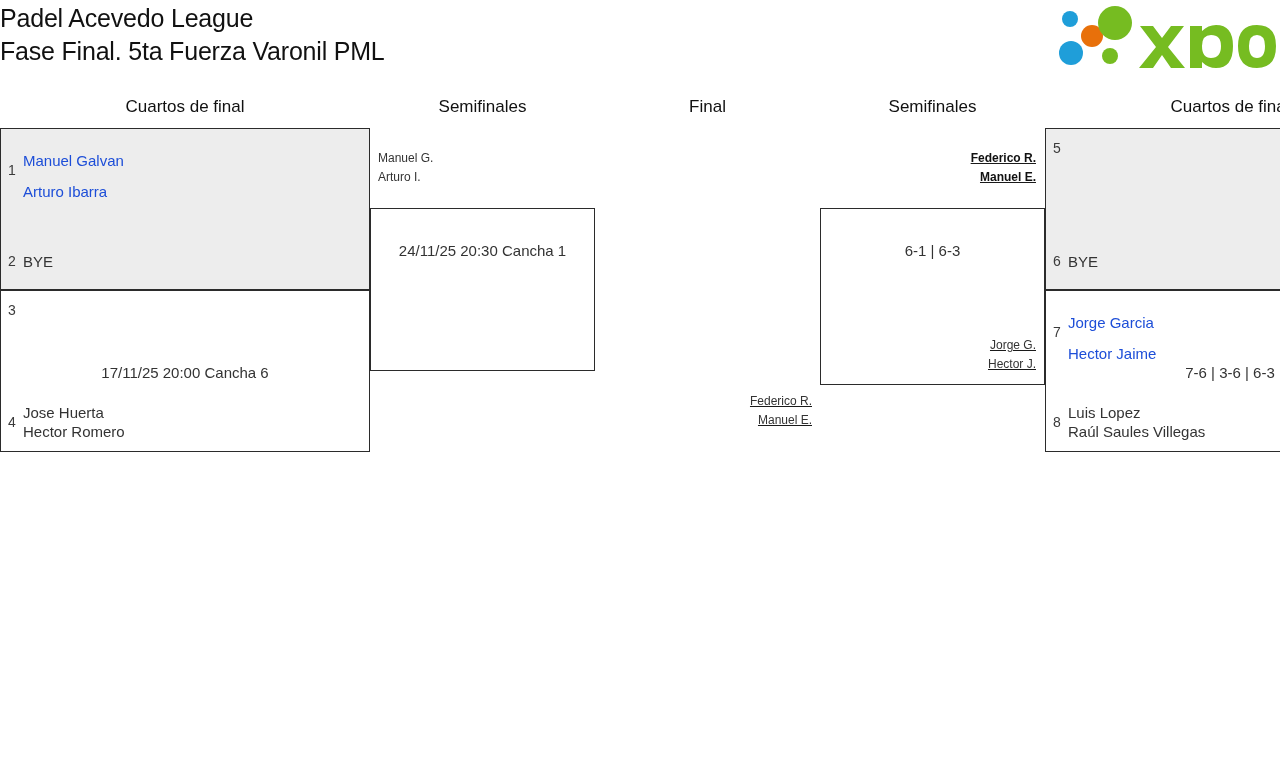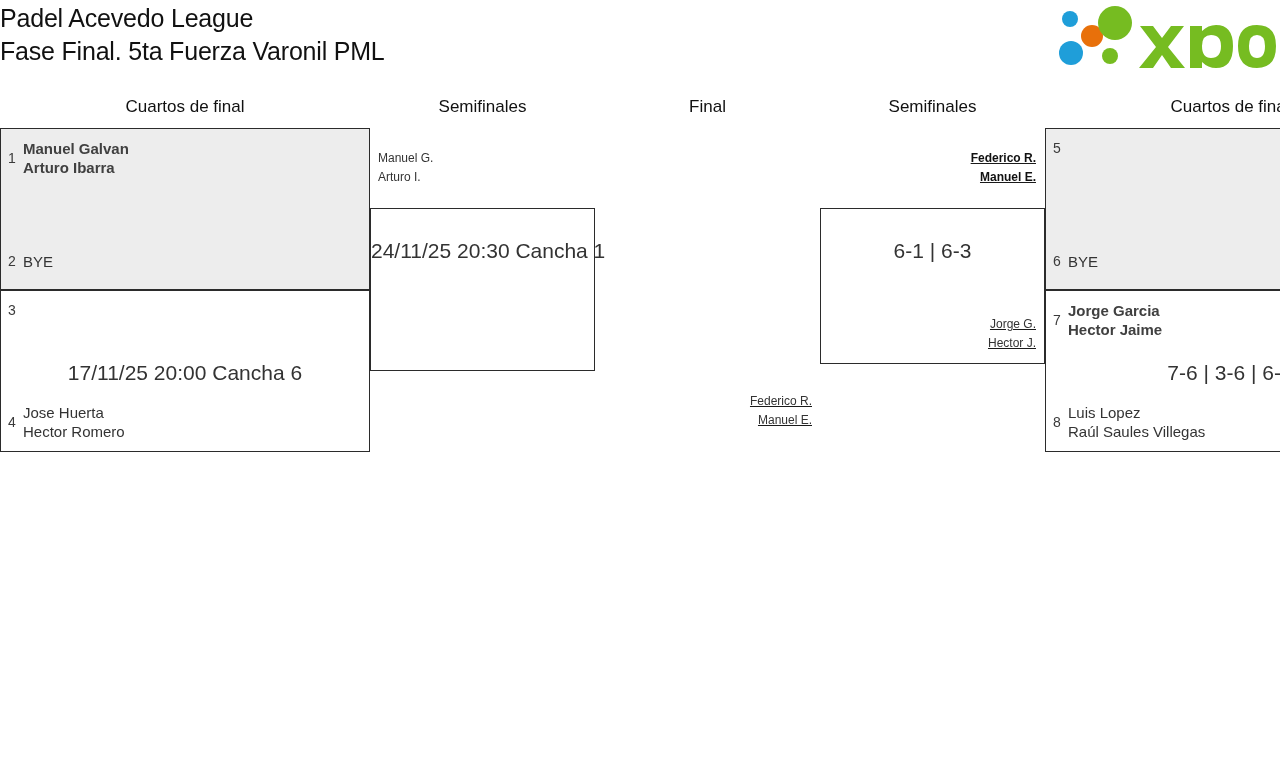--- a/index.html
+++ b/index.html
@@ -66,21 +66,21 @@
     background: #ffffff;
   }
   .box.shaded { background: #ededed; }
 
   
   #match-qf1 { left: 0px;  top: 128px; width: 370px; height: 162px; }
   #match-qf2 { left: 0px;  top: 290px; width: 370px; height: 162px; }
   
   #match-sf-left { left: 370px; top: 208px; width: 225px; height: 163px; }
   
-  #match-sf-right { left: 820px; top: 208px; width: 225px; height: 156px; }
+  #match-sf-right { left: 820px; top: 208px; width: 225px; height: 177px; }
   
   #match-qf3 { left: 1045px; top: 128px; width: 370px; height: 162px; }
   #match-qf4 { left: 1045px; top: 290px; width: 370px; height: 162px; }
 
   
   .competitor {
     position: absolute;
     display: flex;
     align-items: center;
     font-size: 15px;
@@ -89,33 +89,33 @@
   }
   .seed {
     font-size: 14px;
     color: #3a3a3a;
     width: 22px;
     flex: 0 0 22px;
     text-align: center;
   }
   .names { display: block; }
   .names .nm { display: block; }
-  .winner .names .nm { font-weight: 700; color: #404040; }
+  .winner .names .nm { font-weight: 400; color: #1d4ed8; margin-top: 12px; }
   .loser  .names .nm { font-weight: 400; color: #333333; }
 
   
   .competitor.left  { left: 0px; }
 
   
   .seat-top    { top: 8px; }
 
   
   .matchinfo {
     position: absolute;
-    font-size: 21px;
+    font-size: 15px;
     line-height: 19px;
     color: #333333;
     white-space: nowrap;
   }
 
   
   .advance {
     position: absolute;
     font-size: 12px;
     line-height: 19px;

